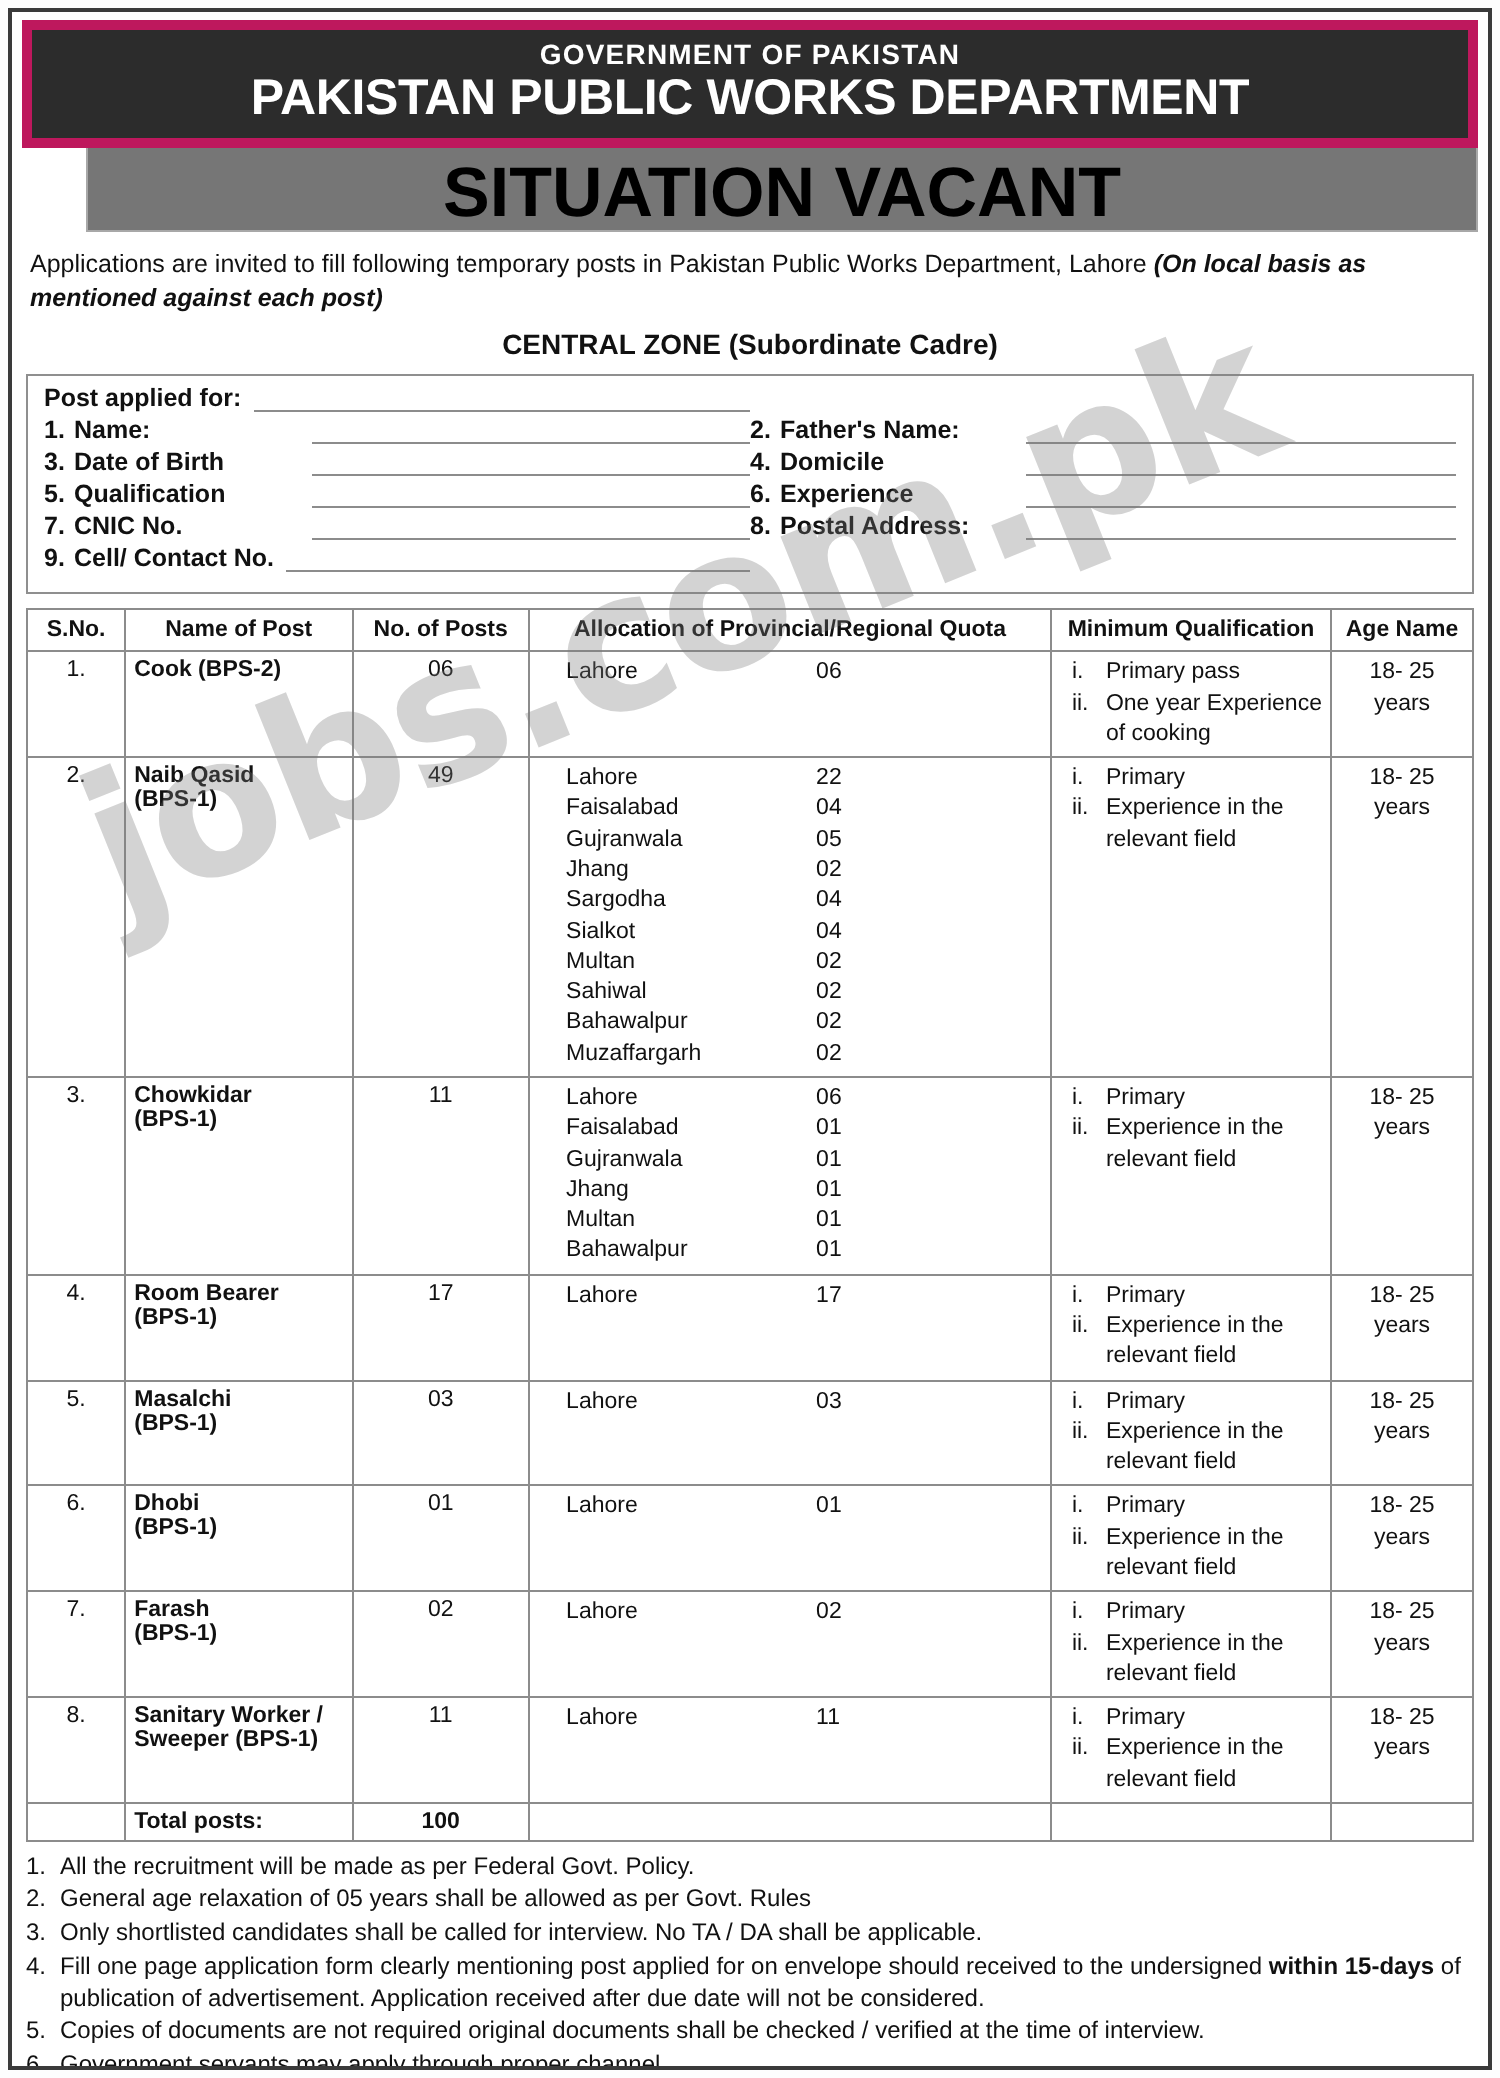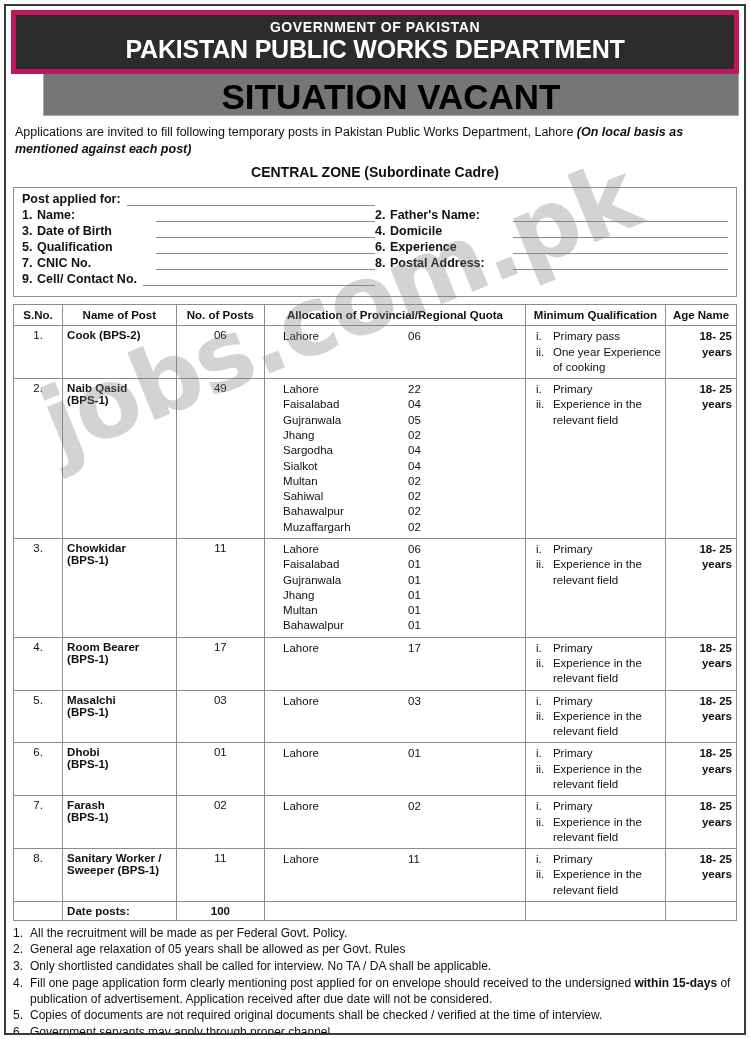--- a/index.html
+++ b/index.html
@@ -175,21 +175,21 @@
     font-weight: bold;
     text-align: center;
     padding: 4px 2px;
     white-space: nowrap;
   }
   .c-sno   { width: 36px;  text-align: center; }
   .c-post  { width: 95px;  font-weight: bold; }
   .c-num   { width: 72px;  text-align: center; }
   .c-quota { width: 230px; }
   .c-qual  { width: 0; }
-  .c-age   { width: 56px;  text-align: right; font-weight: bold; }
+  .c-age   { width: 56px;  text-align: center; }
   td.c-sno { font-weight: normal; }
 
   .quota-list { }
   .quota-row {
     display: flex;
     line-height: 1.33;
   }
   .quota-row .qname { width: 125px; padding-left: 14px; }
   .quota-row .qval  { width: 40px; }
 
@@ -627,21 +627,21 @@
                   </li>
                 </ul>
               </td>
               <td class="c-age">
                 <div class="age-cell">18- 25</div>
                 <div class="age-cell">years</div>
               </td>
             </tr>
             <tr>
               <td class="c-sno"></td>
-              <td class="c-post total-label">Date posts:</td>
+              <td class="c-post total-label">Total posts:</td>
               <td class="c-num total-num">100</td>
               <td class="c-quota"></td>
               <td class="c-qual"></td>
               <td class="c-age"></td>
             </tr>
           </tbody>
       </table>
 
       <ol class="notes" id="notes-list">
           <li>

